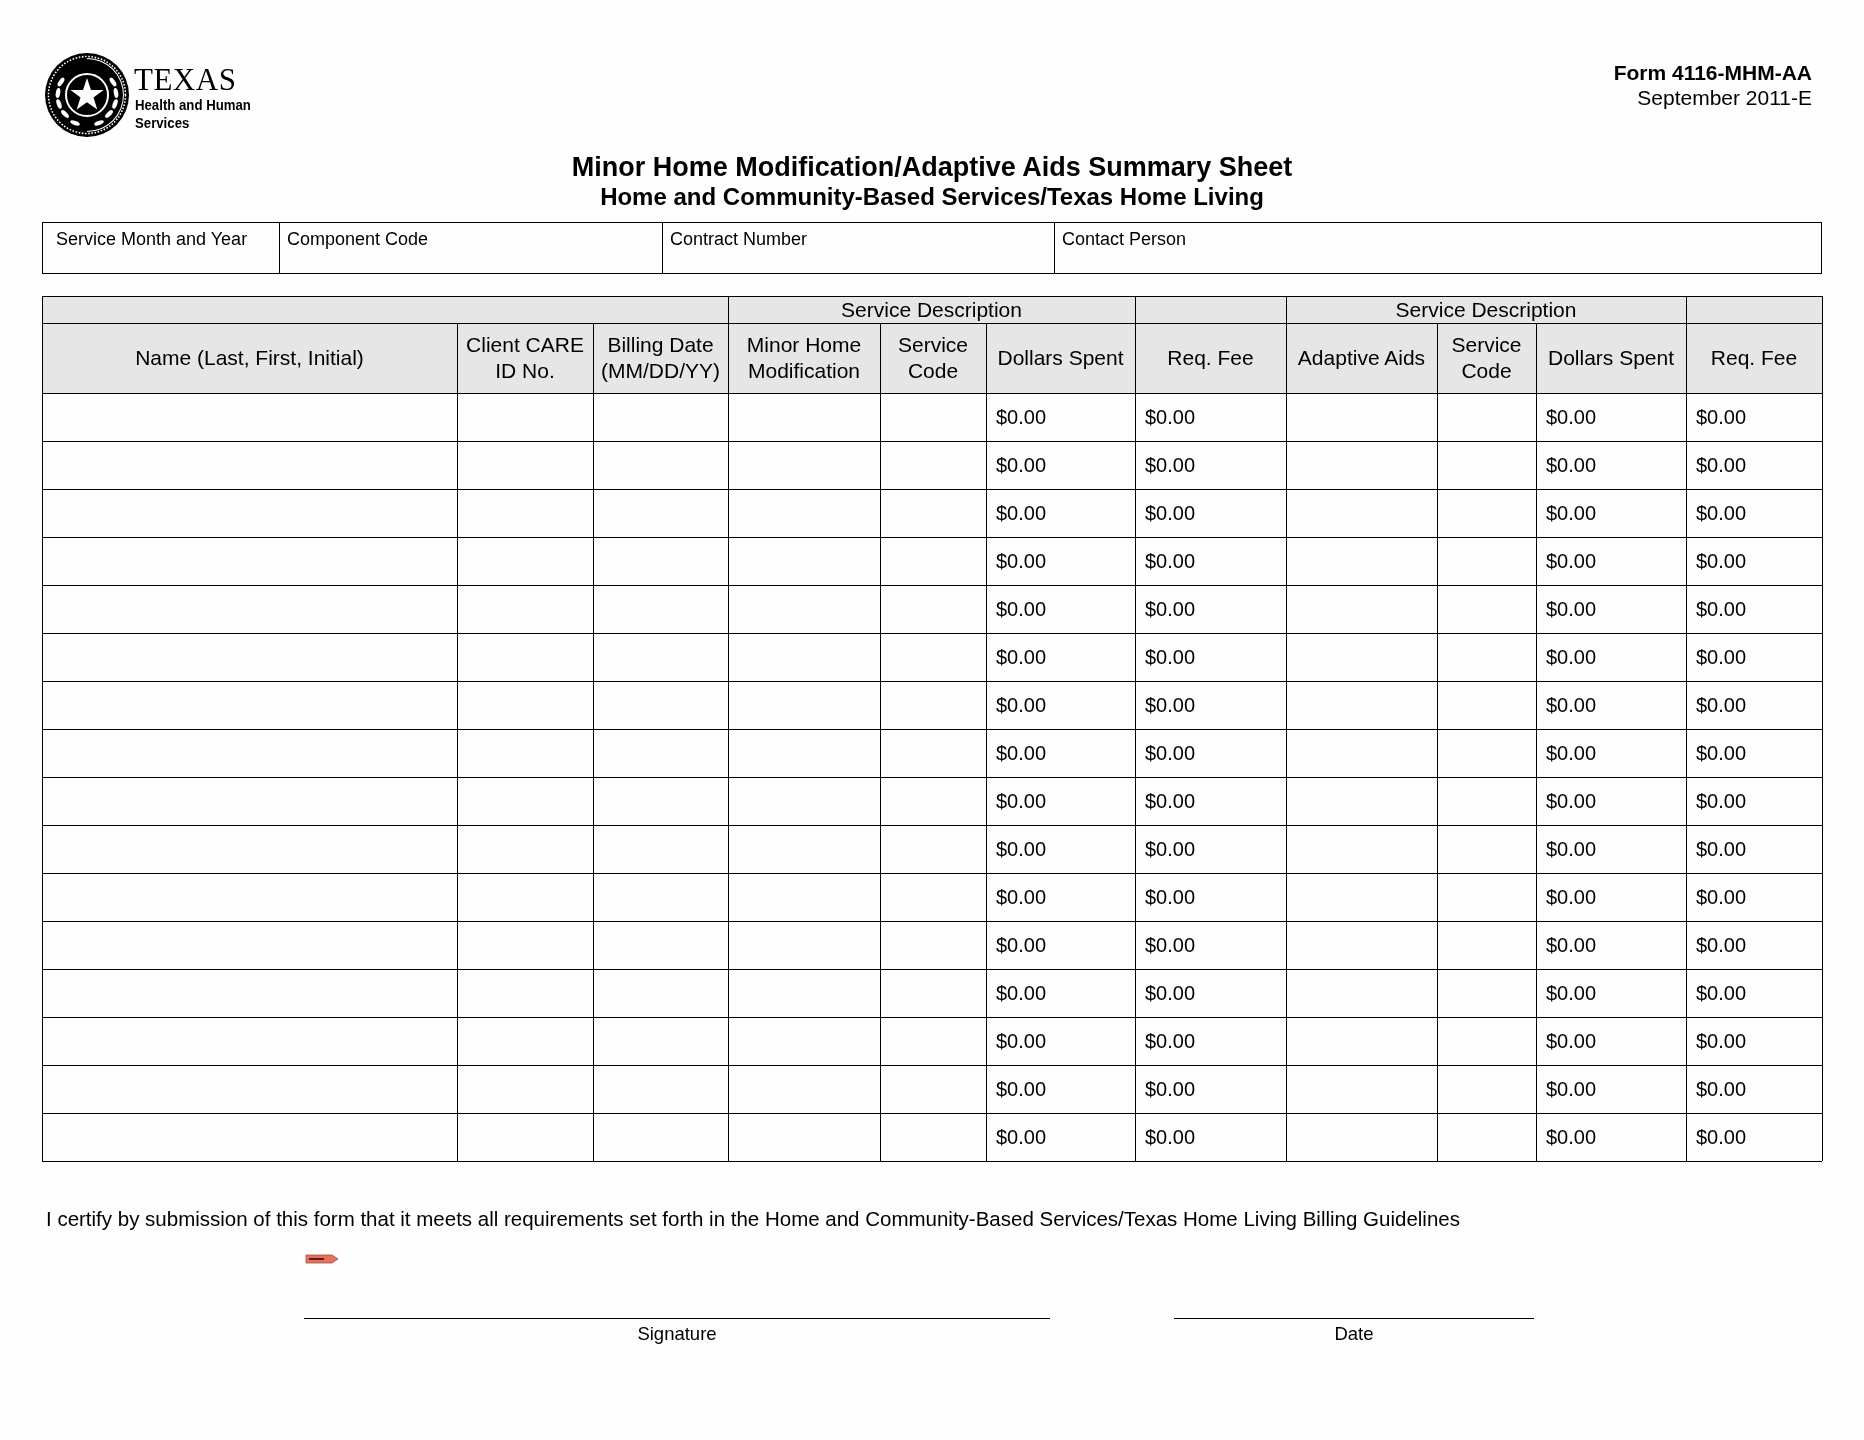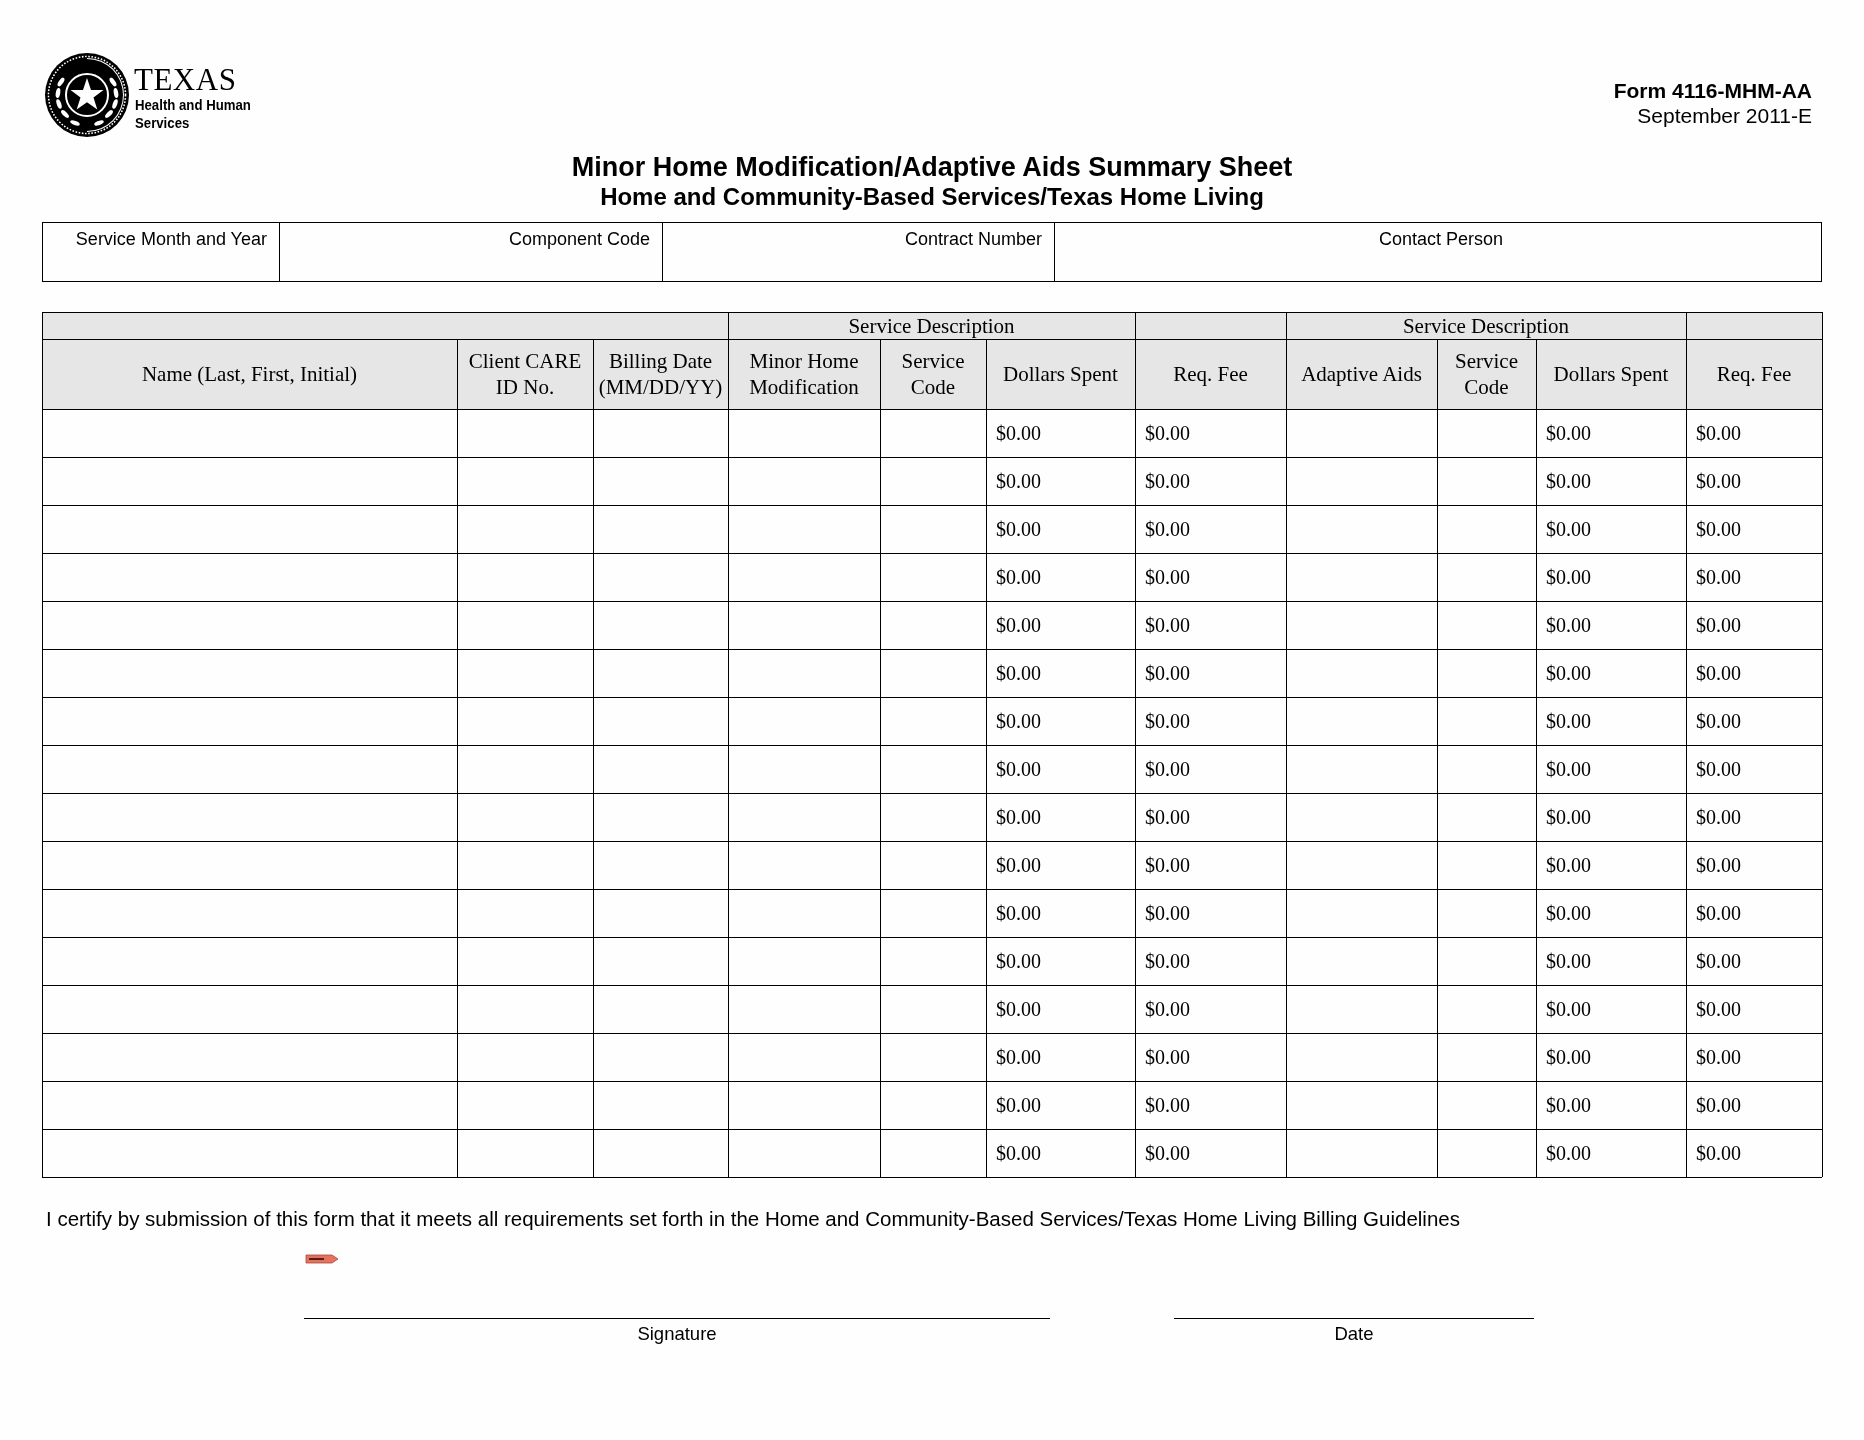--- a/index.html
+++ b/index.html
@@ -5,32 +5,32 @@
   html, body { margin:0; padding:0; background:#fefefe; }
   body { width:1864px; height:1440px; position:relative; overflow:hidden;
          font-family:"Liberation Sans", sans-serif; color:#000; }
   .abs { position:absolute; }
   
   #logo { left:44px; top:52px; width:86px; height:86px; }
   #logo-text-1 { left:134px; top:64px; font-family:"Liberation Serif", serif; font-size:31px; letter-spacing:0.5px; line-height:32px; }
   #logo-text-2 { left:135px; top:96px; font-size:15px; font-weight:bold; line-height:17px; transform:scaleX(0.88); transform-origin:left; }
   #logo-text-3 { left:135px; top:114px; font-size:15px; font-weight:bold; line-height:17px; transform:scaleX(0.88); transform-origin:left; }
   
-  #form-id { right:52px; top:60px; text-align:right;margin-top:18px; }
+  #form-id { right:52px; top:60px; text-align:right; }
   #form-number { font-size:21px; font-weight:bold; line-height:25px; }
   #form-date { font-size:21px; line-height:25px; }
   
   #title { left:0; width:1864px; top:152px; text-align:center; font-size:27px; font-weight:bold; }
   #subtitle { left:0; width:1864px; top:183px; text-align:center; font-size:24px;font-weight:bold; }
   
-  #info-box { left:42px; top:222px; width:1780px; height:60px; border:1.5px solid #000; box-sizing:border-box;text-align:right; }
+  #info-box { left:42px; top:222px; width:1780px; height:52px; border:1.5px solid #000; box-sizing:border-box; }
   .info-cell { position:absolute; top:0; height:100%; box-sizing:border-box; border-left:1.5px solid #000; padding:6px 12px 0 7px; font-size:18px; }
   .info-cell.first { border-left:none; padding-left:13px; }
   
-  #grid { left:42px; top:312px; width:1780px; height:865px;font-family:Liberation Serif, serif; }
+  #grid { left:42px; top:296px; width:1780px; height:865px; }
   .hline { position:absolute; height:0; border-top:1.5px solid #000; }
   .vline { position:absolute; width:0; border-left:1.5px solid #000; }
   .shade { position:absolute; background:#e6e6e6; }
   .hdr { position:absolute; display:flex; align-items:center; justify-content:center; text-align:center; font-size:21px; line-height:26px; }
   .cell { position:absolute; box-sizing:border-box; padding-left:10px; display:flex; align-items:center; font-size:20px; }
   
   #certify { left:46px; top:1207px; font-size:20.5px; }
   #sign-tag { left:305px; top:1250px; width:34px; height:10px; }
   #sig-line { left:304px; top:1318px; width:746px; border-top:1.5px solid #000; }
   #date-line { left:1174px; top:1318px; width:360px; border-top:1.5px solid #000; }

